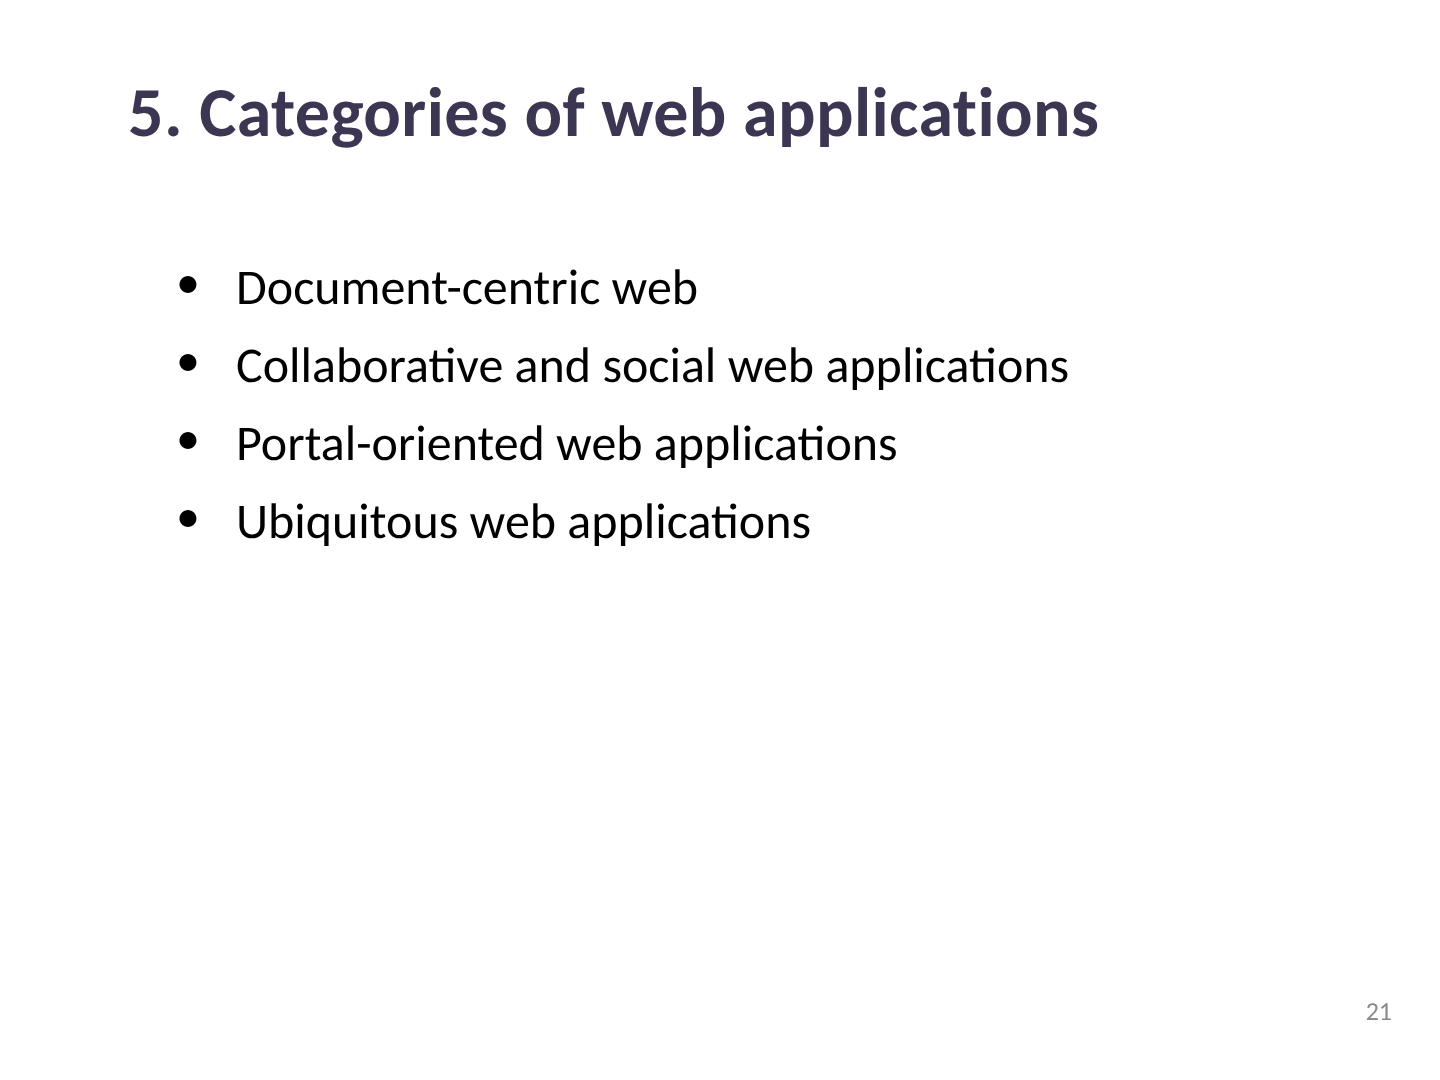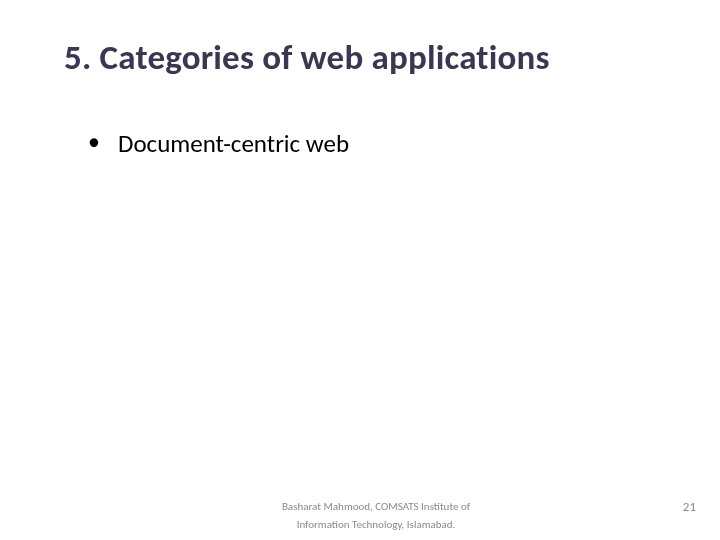--- a/index.html
+++ b/index.html
@@ -70,22 +70,21 @@
     }
   </style>
 </head>
 <body>
 
 <h1 class="slide-title">5. Categories of web applications</h1>
 
 <div class="content">
   <ul>
     <li>Document-centric web</li>
+    <li>Collaborative and social web applications</li>
+    <li>Portal-oriented web applications</li>
+    <li>Ubiquitous web applications</li>
   </ul>
 </div>
 
 <div class="footer">
-  <div class="footer-text">
-    <div>Basharat Mahmood, COMSATS Institute of</div>
-    <div>Information Technology, Islamabad.</div>
-  </div>
   <div class="page-number">21</div>
 </div>
 
 </body></html>

